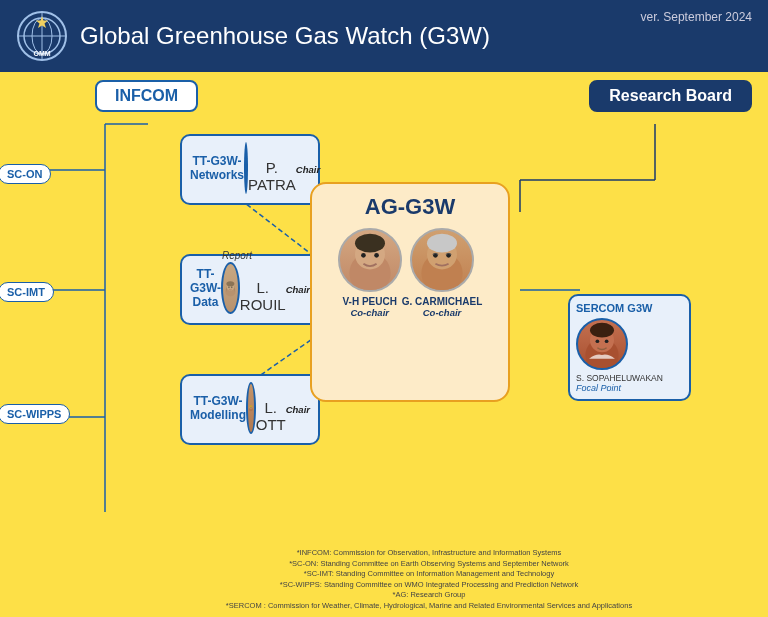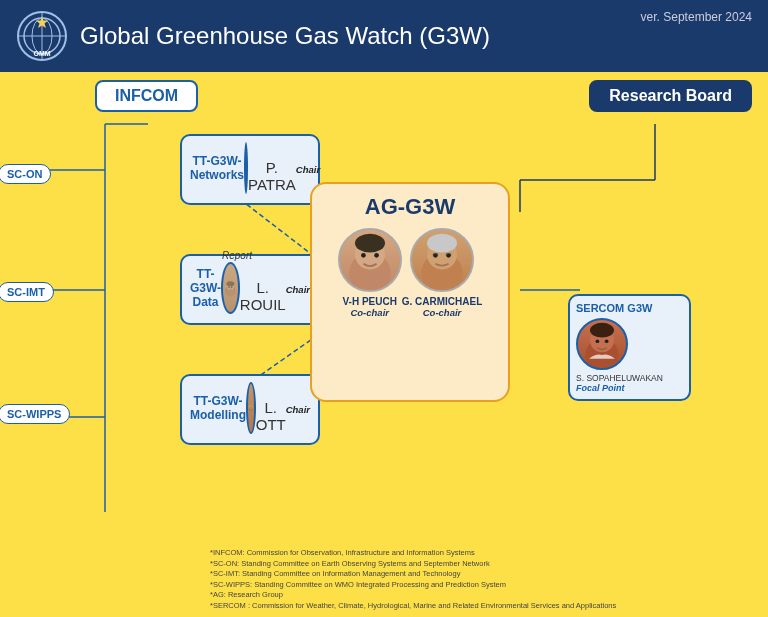--- a/index.html
+++ b/index.html
@@ -231,33 +231,34 @@
       margin-bottom: 3px;
     }
     .sercom-name {
       font-size: 8.5px;
       color: #333;
       text-align: center;
     }
     .sercom-role {
       font-size: 9px;
       font-style: italic;
-      font-weight: 700;
+      font-weight: 400;
       color: #1a5fa8;
     }
 
     
     .footnotes {
       position: absolute;
       bottom: 6px;
       left: 210px;
       right: 120px;
       font-size: 7.5px;
       color: #444;
       line-height: 1.4;
+      text-align: center;
     }
 
     
     .lines-svg {
       position: absolute;
       top: 0;
       left: 0;
       width: 100%;
       height: 100%;
       pointer-events: none;
@@ -480,18 +481,18 @@
       </div>
       <div class="sercom-name">S. SOPAHELUWAKAN</div>
       <div class="sercom-role">Focal Point</div>
     </div>
   </div>
 
   <div class="footnotes">
     <div>*INFCOM: Commission for Observation, Infrastructure and Information Systems</div>
     <div>*SC-ON: Standing Committee on Earth Observing Systems and September Network</div>
     <div>*SC-IMT: Standing Committee on Information Management and Technology</div>
-    <div>*SC-WIPPS: Standing Committee on WMO Integrated Processing and Prediction System</div>
+    <div>*SC-WIPPS: Standing Committee on WMO Integrated Processing and Prediction Network</div>
     <div>*AG: Research Group</div>
     <div>*SERCOM : Commission for Weather, Climate, Hydrological, Marine and Related Environmental Services and Applications</div>
   </div>
 
 </div>
 
 </body></html>

